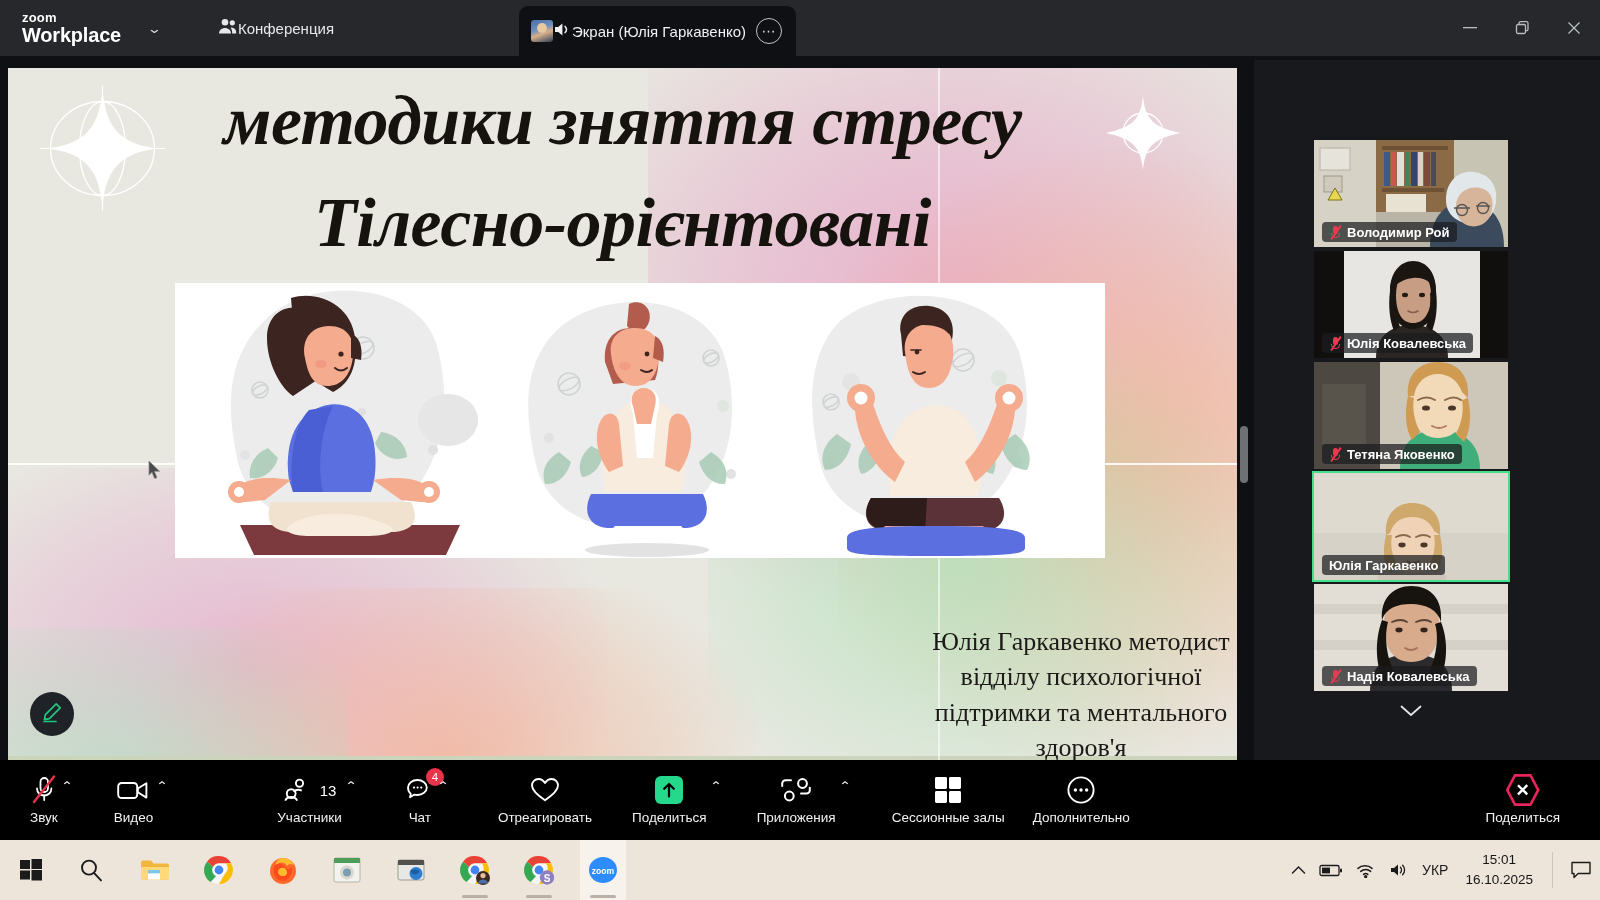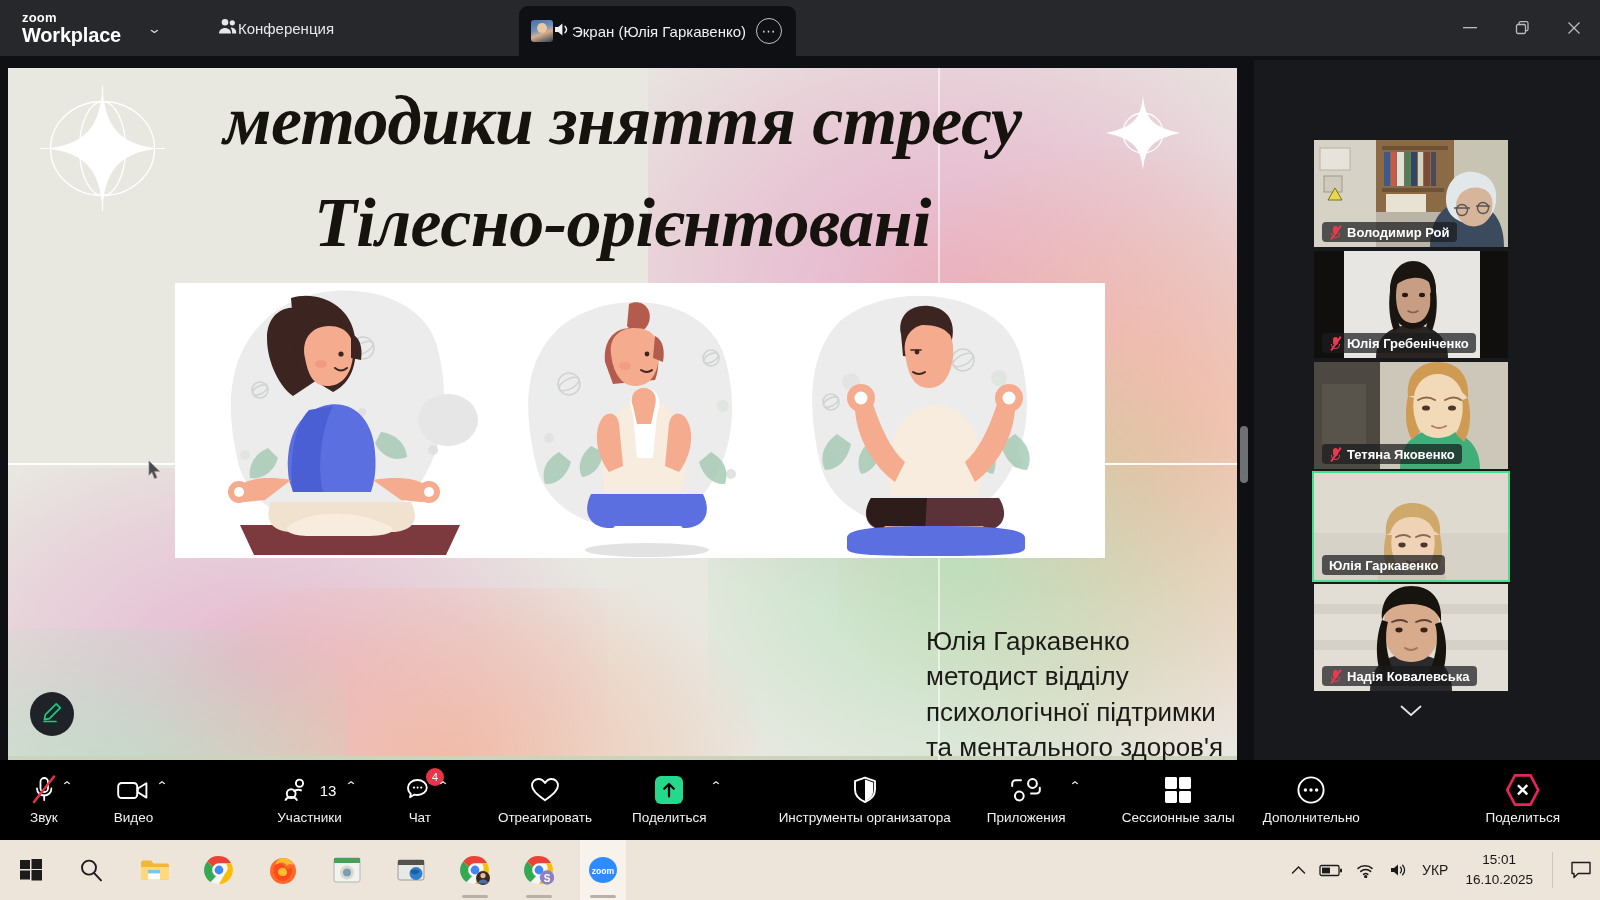--- a/index.html
+++ b/index.html
@@ -129,22 +129,22 @@
     letter-spacing: -0.5px;
   }
   .photo-card {
     position:absolute; left:167px; top:215px; width:930px; height:275px;
     background:#fff;
   }
   .yogi { position:absolute; bottom:0; }
 
   .speaker-text {
     position: absolute; left: 918px; top: 556px; width: 310px;
-    font-family: Liberation Sans, sans-serif;
-    font-size: 26px; line-height: 1.36; color: #1b1a17;
+    font-family: Liberation Serif, serif;
+    font-size: 26px; line-height: 1.36; color: #1b1a17; text-align: center;
   }
   .pencil-btn {
     position:absolute; left: 22px; top: 624px;
     width: 44px; height: 44px; border-radius: 50%;
     background: #1f2226; display:flex; align-items:center; justify-content:center;
     cursor: pointer;
   }
   .cursor-arrow { position:absolute; left:140px; top:392px; }
 
   
@@ -535,21 +535,21 @@
         <ellipse cx="91" cy="44" rx="3" ry="2.2" fill="#231a16"></ellipse>
         <ellipse cx="108" cy="44" rx="3" ry="2.2" fill="#231a16"></ellipse>
         <path d="M94 60q5 3 10 0" stroke="#8a5c4c" stroke-width="1.6" fill="none" stroke-linecap="round"></path>
       </svg>
       <div class="namebar">
         <span class="mic-off">
           <i class="body"></i>
             <i class="stand"></i>
             <i class="slash"></i>
         </span>
-        <span class="nm">Юлія Гребеніченко</span>
+        <span class="nm">Юлія Ковалевська</span>
       </div>
     </div>
 
     <div class="tile" style="top:302px;">
       <svg class="vid" viewBox="0 0 194 107" preserveAspectRatio="none">
         <rect width="194" height="107" fill="#6f6a62"></rect>
         <rect x="0" y="0" width="66" height="107" fill="#4d4942"></rect>
         <rect x="8" y="22" width="44" height="60" fill="#5c5850" opacity=".7"></rect>
         <rect x="66" y="0" width="128" height="107" fill="#cdc7ba"></rect>
         <path d="M86 107 C86 82 100 68 124 68 C150 68 166 82 166 107Z" fill="#3fae7a"></path>
@@ -705,29 +705,20 @@
             <svg width="16" height="18" viewBox="0 0 16 18" fill="none" stroke="#000" stroke-width="2.2" stroke-linecap="round" stroke-linejoin="round">
               <path d="M8 15.5V3M8 3L3.2 7.8M8 3l4.8 4.8"></path>
             </svg>
           </span>
         </div>
         <div class="tb-label">Поделиться</div>
       </div>
       <div class="caret" style="margin-top:10px;">⌃</div>
     </div>
 
-    <div class="tb-item" style="margin-left:58px;">
-      <div class="tb-icon">
-        <svg width="26" height="28" viewBox="0 0 26 28" fill="none">
-          <path d="M13 1.6l10 3.6v8.4c0 6-4.2 10.2-10 12.4C7.2 23.8 3 19.6 3 13.6V5.2z" stroke="#fff" stroke-width="1.9" stroke-linejoin="round"></path>
-          <path d="M13 3.5l8.2 3v8.2c0 4.7-3.2 8.3-8.2 10.3z" fill="#fff"></path>
-        </svg>
-      </div>
-      <div class="tb-label">Инструменты организатора</div>
-    </div>
 
     <div class="tb-cluster" style="margin-left:36px;">
       <div class="tb-item">
         <div class="tb-icon">
           <svg width="32" height="26" viewBox="0 0 32 26" fill="none" stroke="#fff" stroke-width="2" stroke-linecap="round">
             <path d="M11 3.2H5.6A3.4 3.4 0 002.2 6.6V9"></path>
             <circle cx="22.5" cy="6.5" r="4.4"></circle>
             <circle cx="9.3" cy="19" r="4.4"></circle>
             <path d="M21 16.6h5.4a3.4 3.4 0 003.4-3.4v-2.4"></path>
           </svg>

